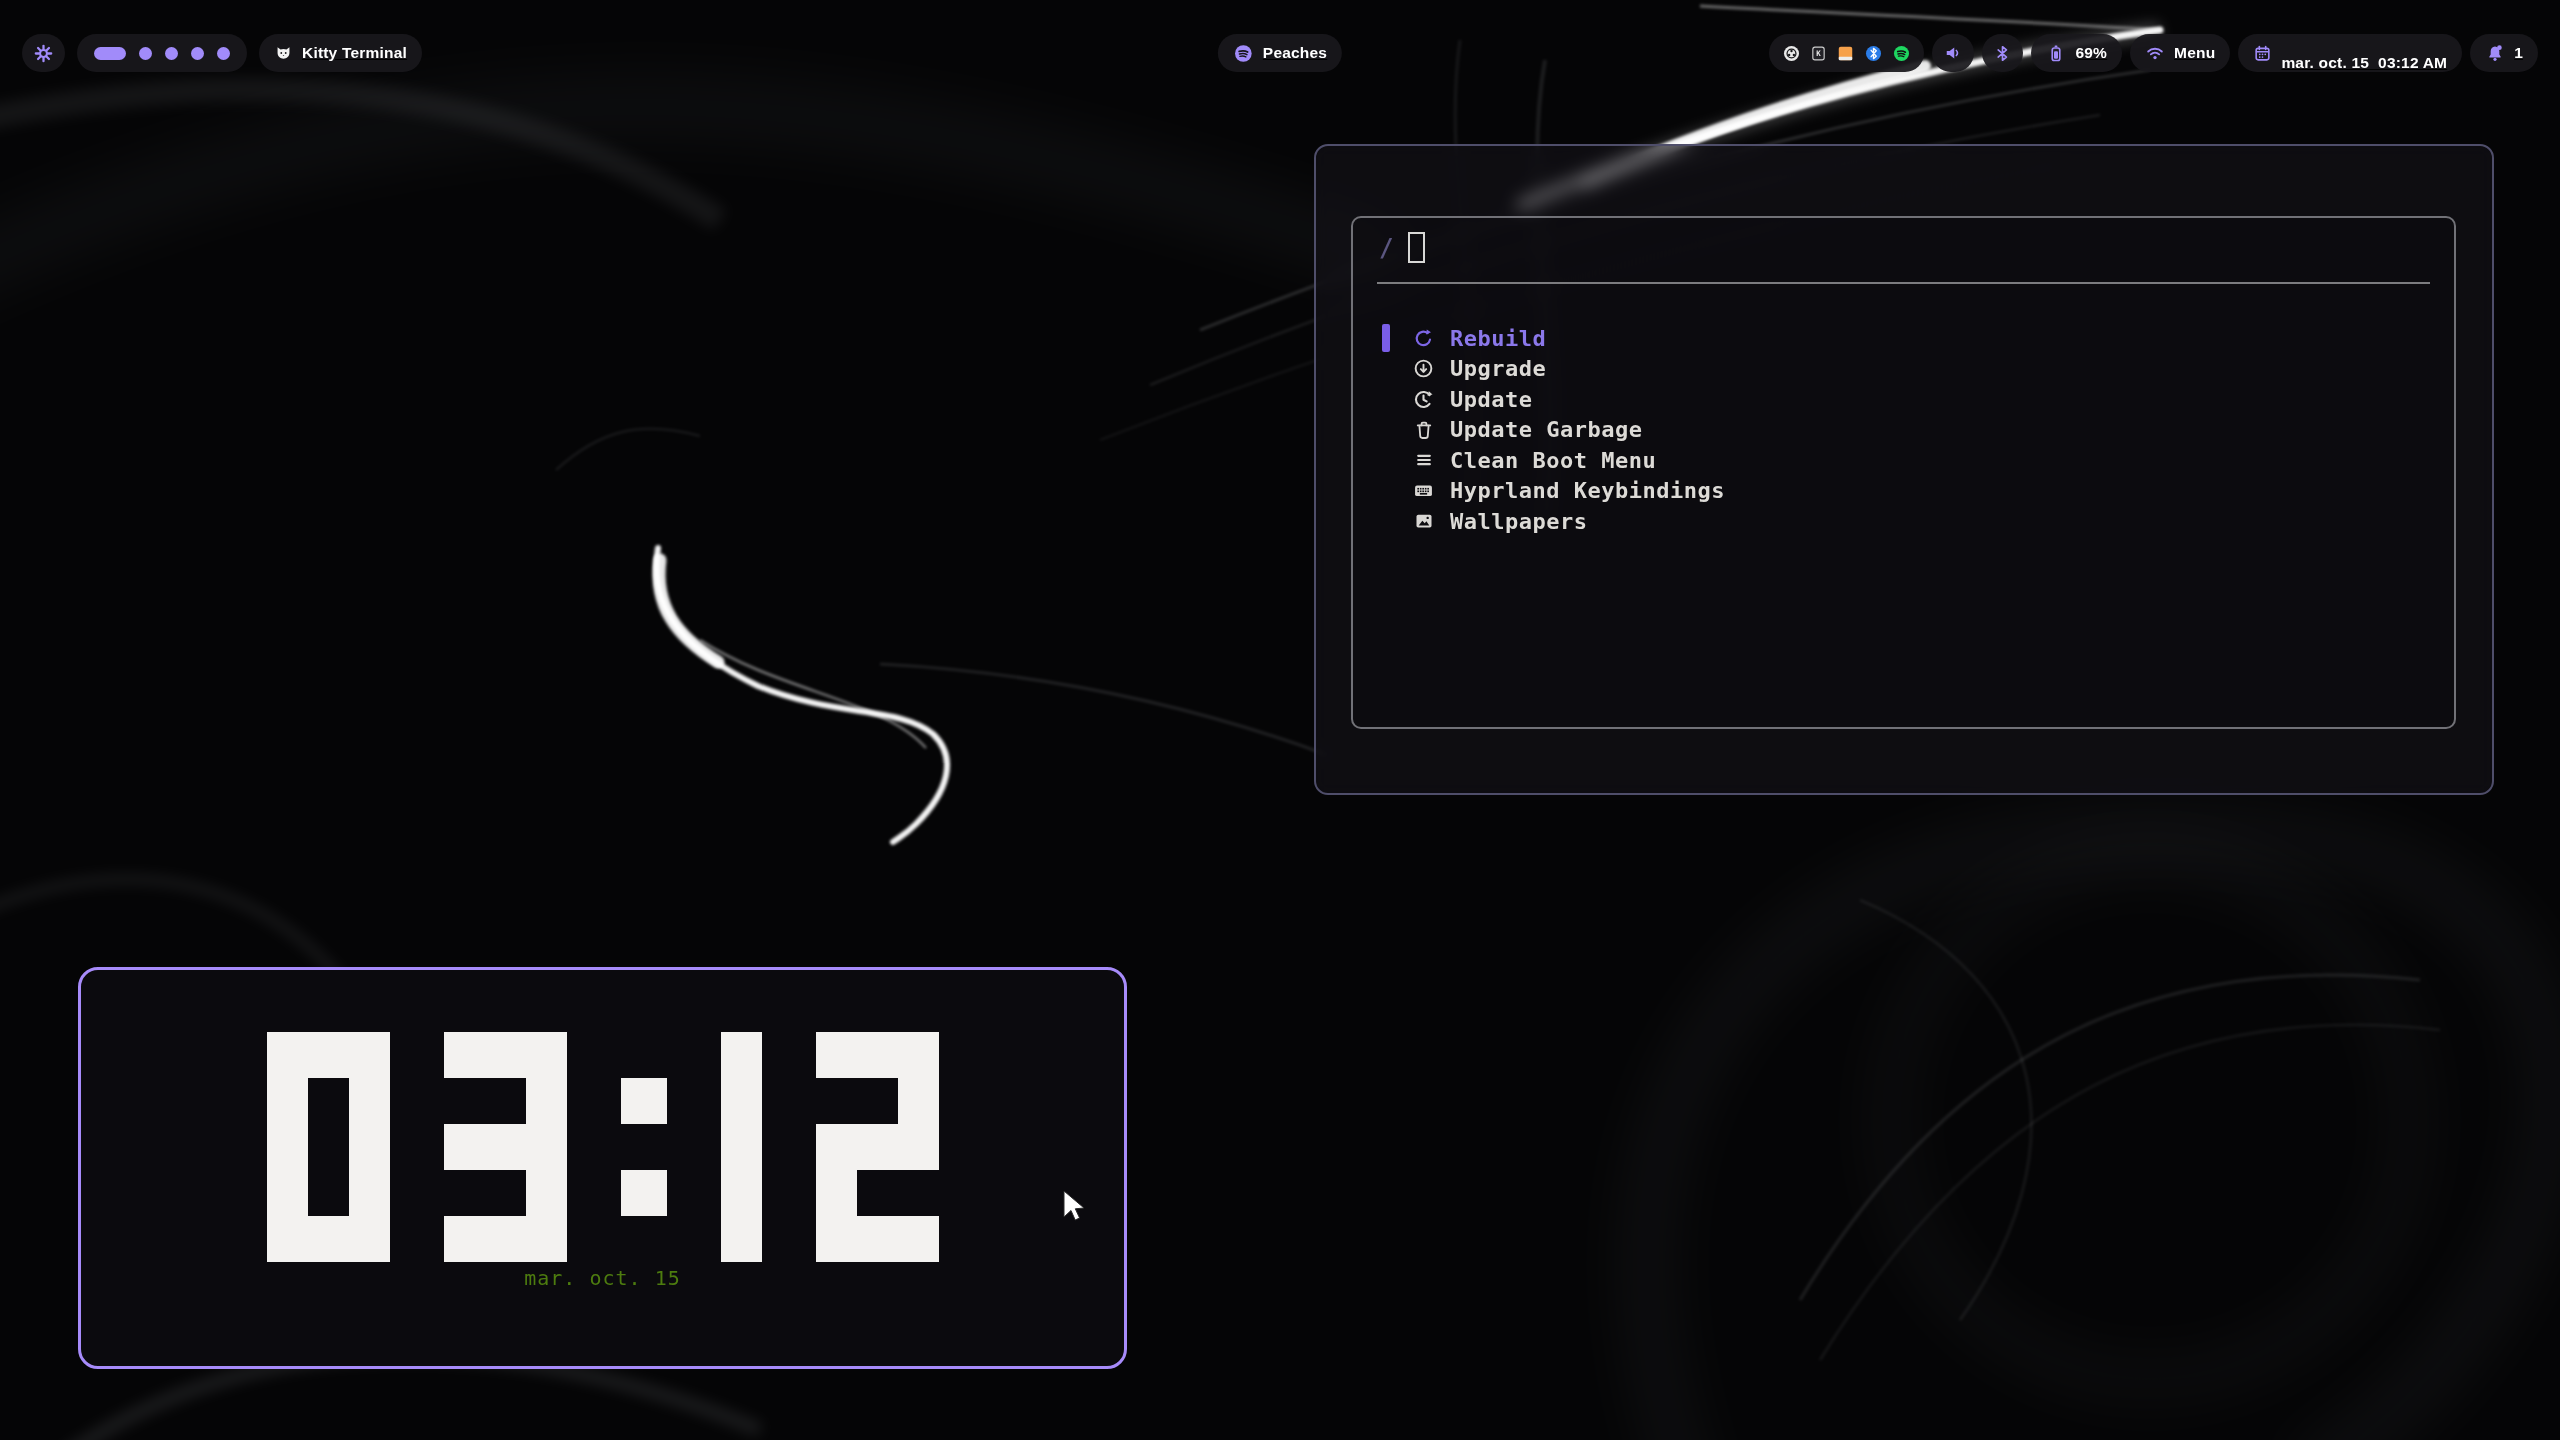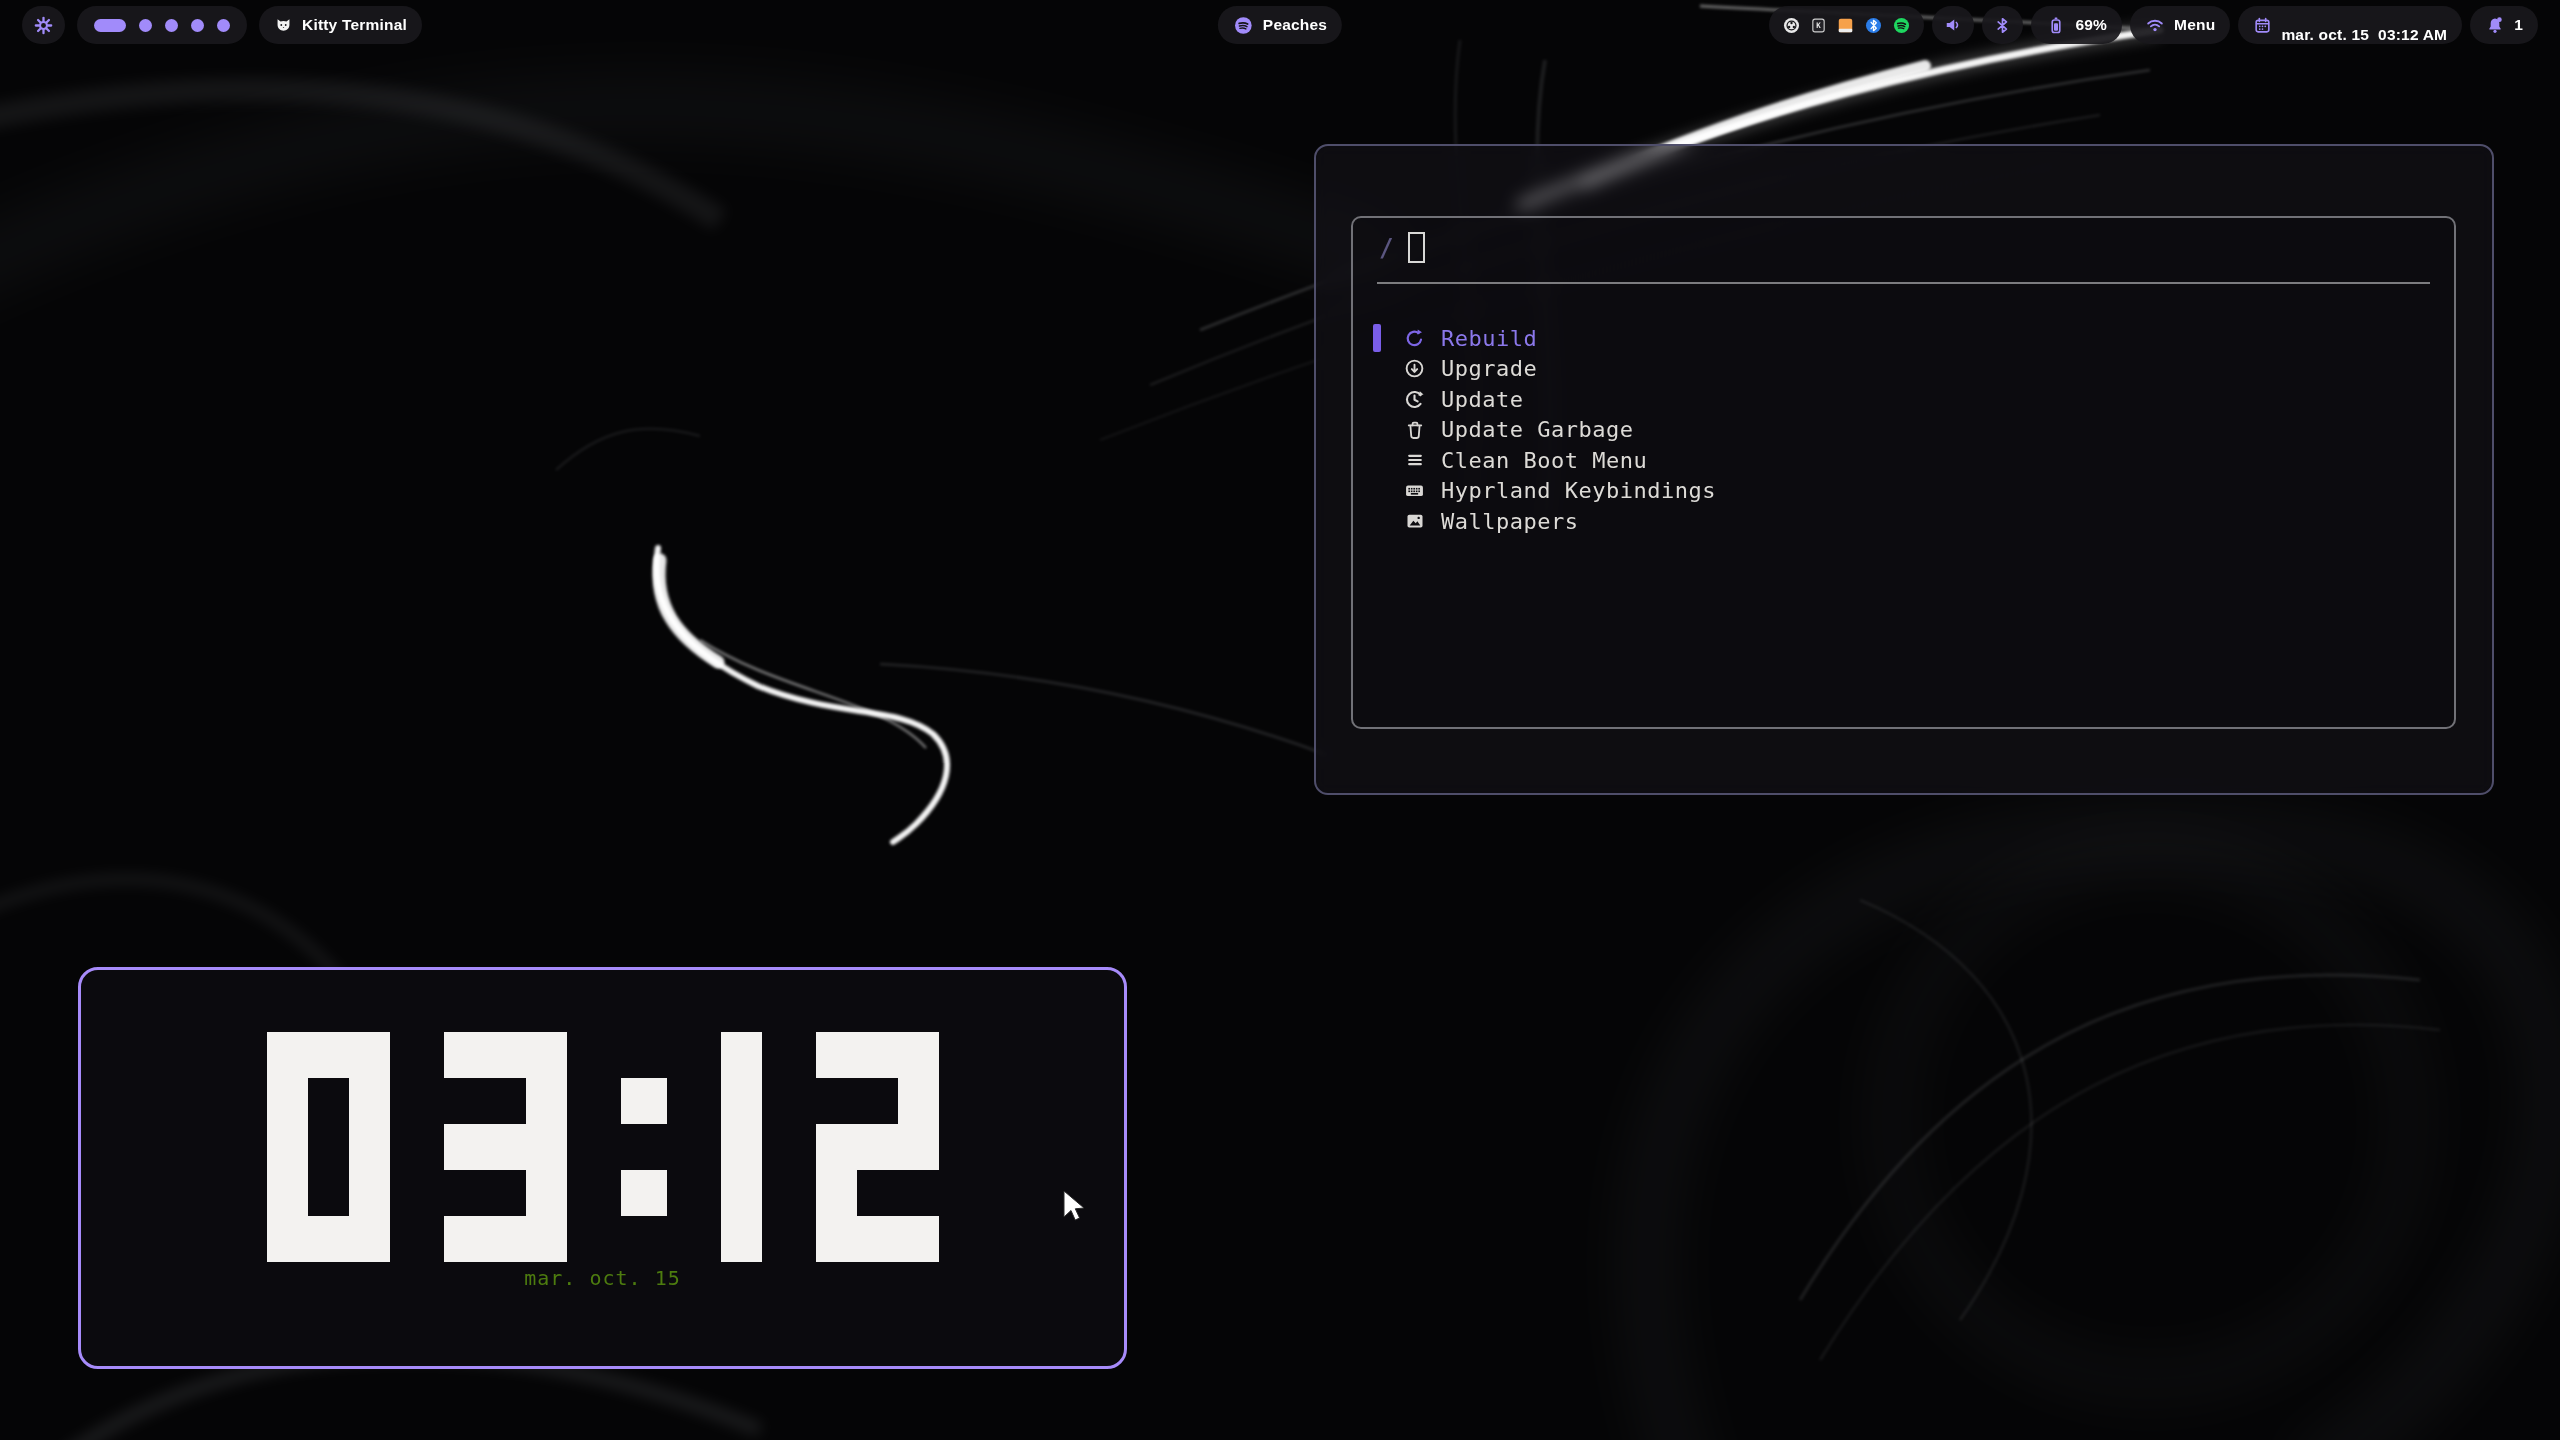--- a/index.html
+++ b/index.html
@@ -6,21 +6,21 @@
     --accent:#a18bfa; --sel:#8b78ea; --pill-bg:rgba(25,24,28,.93);
     --bar-text:#ffffff; --menu-text:#dddbd7;
   }
   *{margin:0;padding:0;box-sizing:border-box;}
   html,body{width:2560px;height:1440px;overflow:hidden;background:#050506;
     font-family:"Liberation Sans",sans-serif;}
   #stage{position:relative;width:2560px;height:1440px;}
   #wallpaper{position:absolute;inset:0;z-index:0;}
 
   
-  .bar-cluster{position:absolute;top:6px;display:flex;align-items:flex-start;gap:12px;z-index:5;}
+  .bar-cluster{position:absolute;top:34px;display:flex;align-items:flex-start;gap:12px;z-index:5;text-decoration:underline;}
   .bar-left{left:22px;}
   .bar-center{left:50%;transform:translateX(-50%);}
   .bar-right{right:22px;gap:8px;}
   .pill{height:38px;background:var(--pill-bg);border-radius:19px;display:flex;
     align-items:center;gap:9px;padding:0 15px;color:var(--bar-text);
     font-size:15.5px;font-weight:700;letter-spacing:.2px;}
   .pill.icon-only{padding:0 11px;}
   .bar-icon{display:flex;align-items:center;justify-content:center;color:var(--accent);}
   .bar-icon svg{display:block;}
   .white-icon{color:#f2f2f2;}
@@ -36,21 +36,21 @@
     backdrop-filter:blur(8px);z-index:4;}
   .launcher-inner{position:absolute;left:35px;top:70px;width:1105px;height:513px;
     border:2px solid rgba(140,140,146,.8);border-radius:10px;background:rgba(8,8,10,.25);}
   .search-row{position:absolute;left:26px;top:14px;display:flex;align-items:center;gap:15px;
     font-family:"DejaVu Sans Mono",monospace;}
   .slash{font-size:24px;color:#5b5680;font-weight:700;}
   .cursor-block{width:17px;height:31px;border:2px solid #d8d8d6;background:transparent;}
   .search-underline{position:absolute;left:24px;right:24px;top:64px;height:2px;
     background:#98989c;opacity:.8;}
   .menu-list{position:absolute;left:0;right:0;top:105px;}
-  .menu-row{height:30.5px;display:flex;align-items:center;padding-left:20px;cursor:default;}
+  .menu-row{height:30.5px;display:flex;align-items:center;padding-left:29px;cursor:default;font-weight:bold;}
   .sel-bar{width:8px;height:28px;border-radius:2px;background:transparent;flex:none;}
   .mi{width:23px;height:23px;margin-left:22px;color:#d9d7d4;flex:none;display:flex;
     align-items:center;justify-content:center;}
   .mi svg{display:block;}
   .ml{margin-left:15px;font-family:"DejaVu Sans Mono",monospace;font-size:22px;
     letter-spacing:.5px;color:var(--menu-text);}
   .menu-row.selected .sel-bar{background:#7a5ee8;}
   .menu-row.selected .ml{color:var(--sel);}
   .menu-row.selected .mi{color:#7d66e6;}
 

